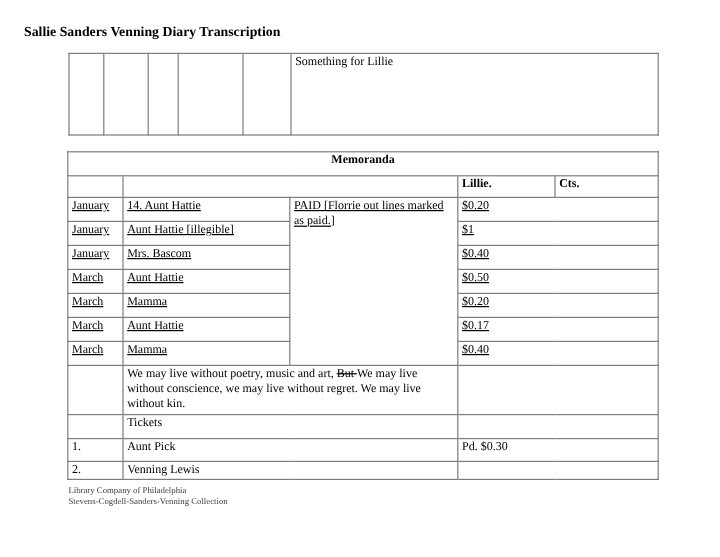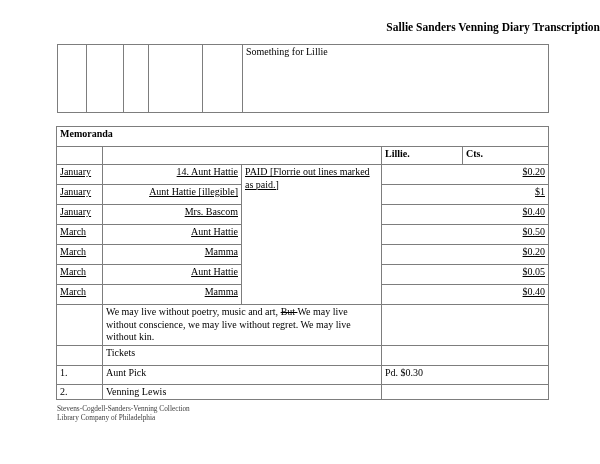--- a/index.html
+++ b/index.html
@@ -1,41 +1,41 @@
 <!DOCTYPE html>
 <html><head>
 <meta charset="utf-8">
 <style>
   html,body{margin:0;padding:0;background:#fff;}
   body{width:600px;height:464px;overflow:hidden;
        font-family:"Liberation Serif", serif;color:#000;}
   .page{width:600px;height:464px;position:relative;}
 
-  .title{padding-top:20px;text-align:right;font-weight:bold;font-size:11.5px;line-height:14px;}
+  .title{padding-top:20px;text-align:left;font-weight:bold;font-size:11.5px;line-height:14px;margin-left:20px;}
   .year-line{text-align:center;font-size:10.5px;line-height:14px;}
   .year-line .b{font-weight:bold;}
 
   table{border-collapse:collapse;table-layout:fixed;}
   td{border:1px solid #7d7d7d;padding:1px 3px;vertical-align:top;
      font-size:10px;line-height:12.5px;overflow:hidden;}
 
   .top-table{margin:10px 0 0 57px;width:491px;}
   .top-table td{height:65px;}
 
   .main-table{margin:13px 0 0 56px;width:492px;}
   .main-table{border:1px solid #5c5c5c;}
-  .r-hdr td{height:17px;font-weight:bold;}
+  .r-hdr td{height:17px;text-align:center;font-weight:bold;}
   .r-cols td{height:15px;font-weight:bold;}
   .r-data td{height:17px;text-decoration:underline;}
   .r-quote td{height:24px;}
   .r-tickets td{height:17px;}
   .r-t1 td{height:16px;}
   .r-t2 td{height:12px;}
 
-  .struck{text-decoration:line-through;text-align:right;}
+  .struck{text-decoration:line-through;}
 
   .footer{margin:5px 0 0 57px;font-size:7.3px;line-height:8.6px;color:#3d3d3d;
           font-family:"Liberation Serif", serif;}
 </style>
 </head>
 <body>
 
 <div class="page">
 
   <div class="title">Sallie Sanders Venning Diary Transcription</div>
@@ -101,21 +101,21 @@
       <td colspan="2" class="struck">$0.50</td>
     </tr>
     <tr class="r-data">
       <td>March</td>
       <td class="struck">Mamma</td>
       <td colspan="2" class="struck">$0.20</td>
     </tr>
     <tr class="r-data">
       <td>March</td>
       <td class="struck">Aunt Hattie</td>
-      <td colspan="2" class="struck">$0.05</td>
+      <td colspan="2" class="struck">$0.17</td>
     </tr>
     <tr class="r-data">
       <td>March</td>
       <td class="struck">Mamma</td>
       <td colspan="2" class="struck">$0.40</td>
     </tr>
     <tr class="r-quote">
       <td></td>
       <td colspan="2"><span>We may live without poetry, music and art, </span><span class="struck">But </span><span>We may live without conscience, we may live without regret. We may live without kin.</span></td>
       <td colspan="2"></td>
@@ -132,17 +132,17 @@
     </tr>
     <tr class="r-t2">
       <td>2.</td>
       <td colspan="2">Venning Lewis</td>
       <td colspan="2"></td>
     </tr>
   </tbody>
     </table>
 
   <div class="footer">
+    <div>Library Company of Philadelphia</div>
     <div>Stevens-Cogdell-Sanders-Venning Collection</div>
-    <div>Library Company of Philadelphia</div>
   </div>
 
 </div>
 
 </body></html>

